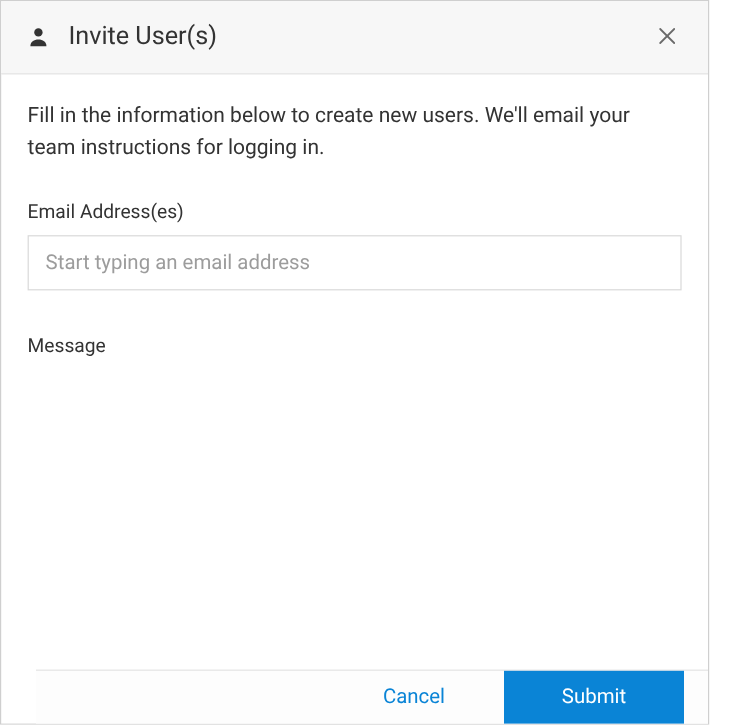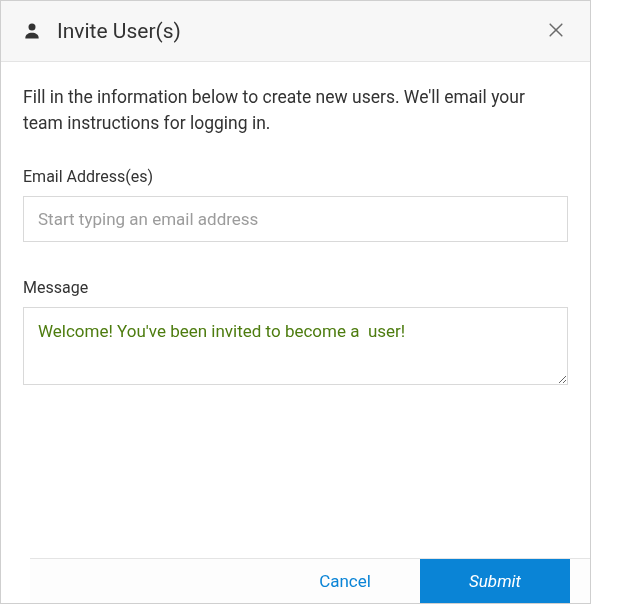--- a/index.html
+++ b/index.html
@@ -105,21 +105,20 @@
     min-width: 150px;
     text-align: center;
   }
   .btn-link {
     background: transparent;
     color: #0a84d6;
   }
   .btn-primary {
     background: #0a84d6;
     color: #fff;
-    font-style: italic;
   }
 </style>
 </head>
 <body>
 
 <div class="dialog">
 
   <div class="dialog-header">
     <span class="user-icon">
       <svg viewBox="0 0 24 24" fill="currentColor" aria-hidden="true">
@@ -142,21 +141,20 @@
     <p class="intro">Fill in the information below to create new users. We'll email your team instructions for logging in.</p>
 
     <div class="form-group">
       <label class="form-label">Email Address(es)</label>
       <input class="text-input" type="text" placeholder="Start typing an email address" style="">
     </div>
 
 
     <div class="form-group">
       <label class="form-label">Message</label>
-      <textarea class="text-input" style="">Welcome! You've been invited to become a  user!</textarea>
     </div>
   </div>
 
   <div class="dialog-footer">
     <button class="btn btn-link" type="button">Cancel</button>
     <button class="btn btn-primary" type="submit">Submit</button>
   </div>
 
 </div>
 

